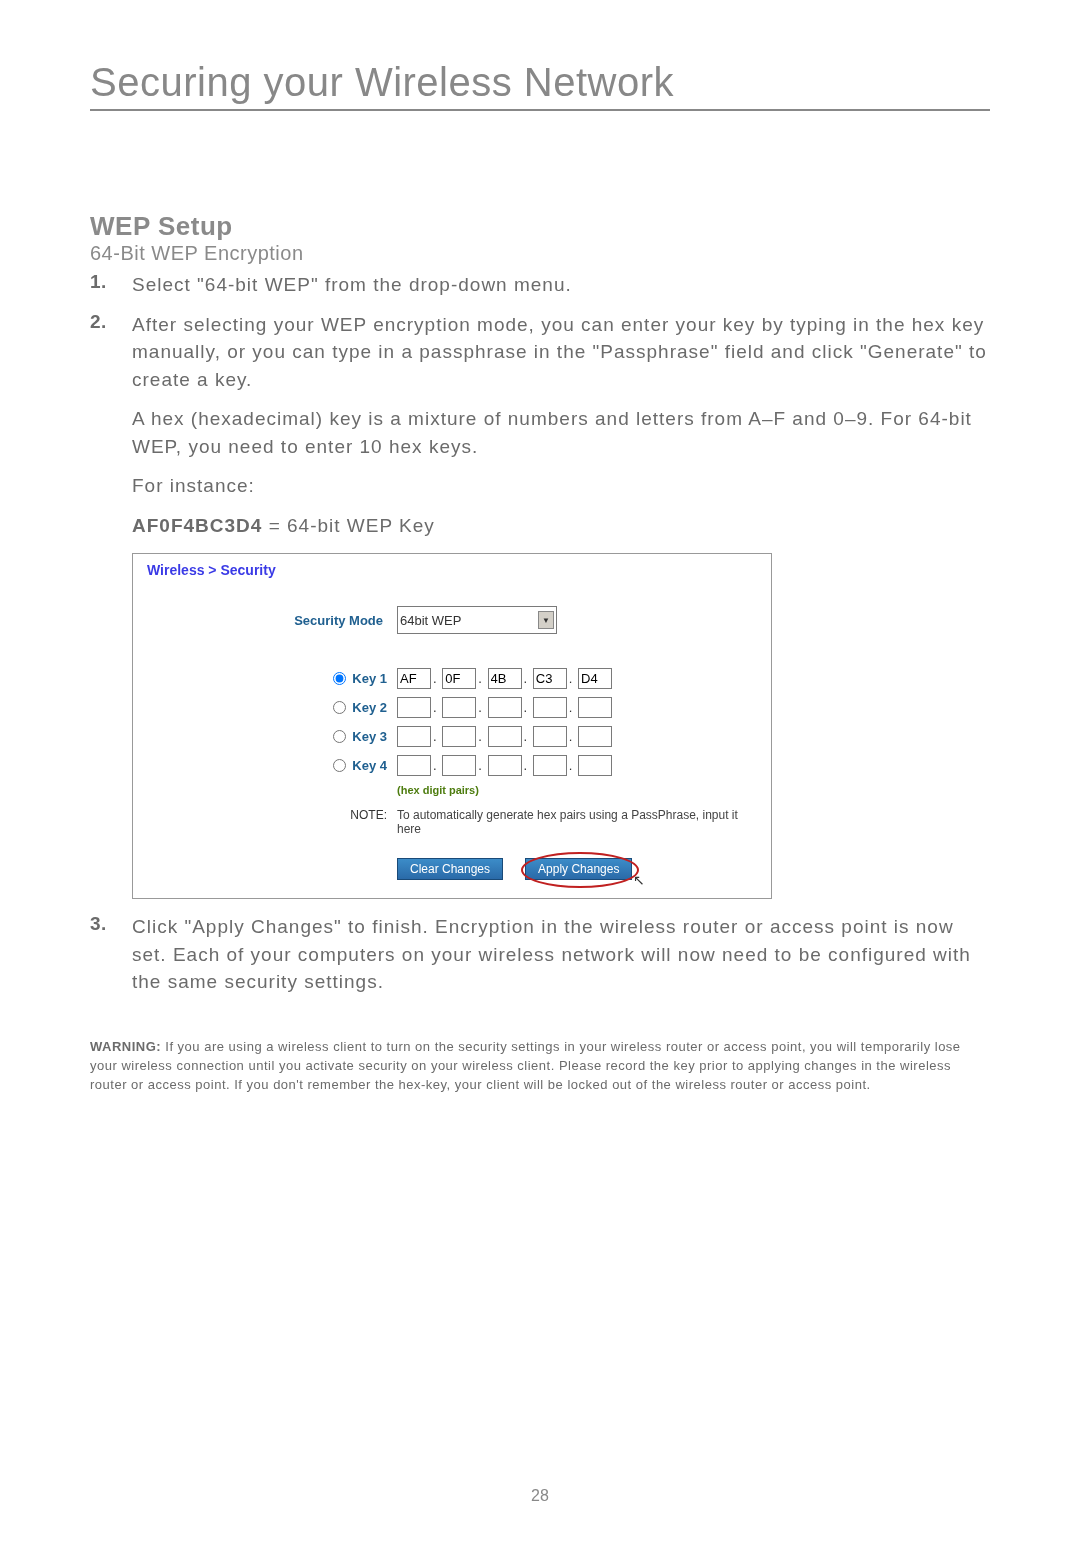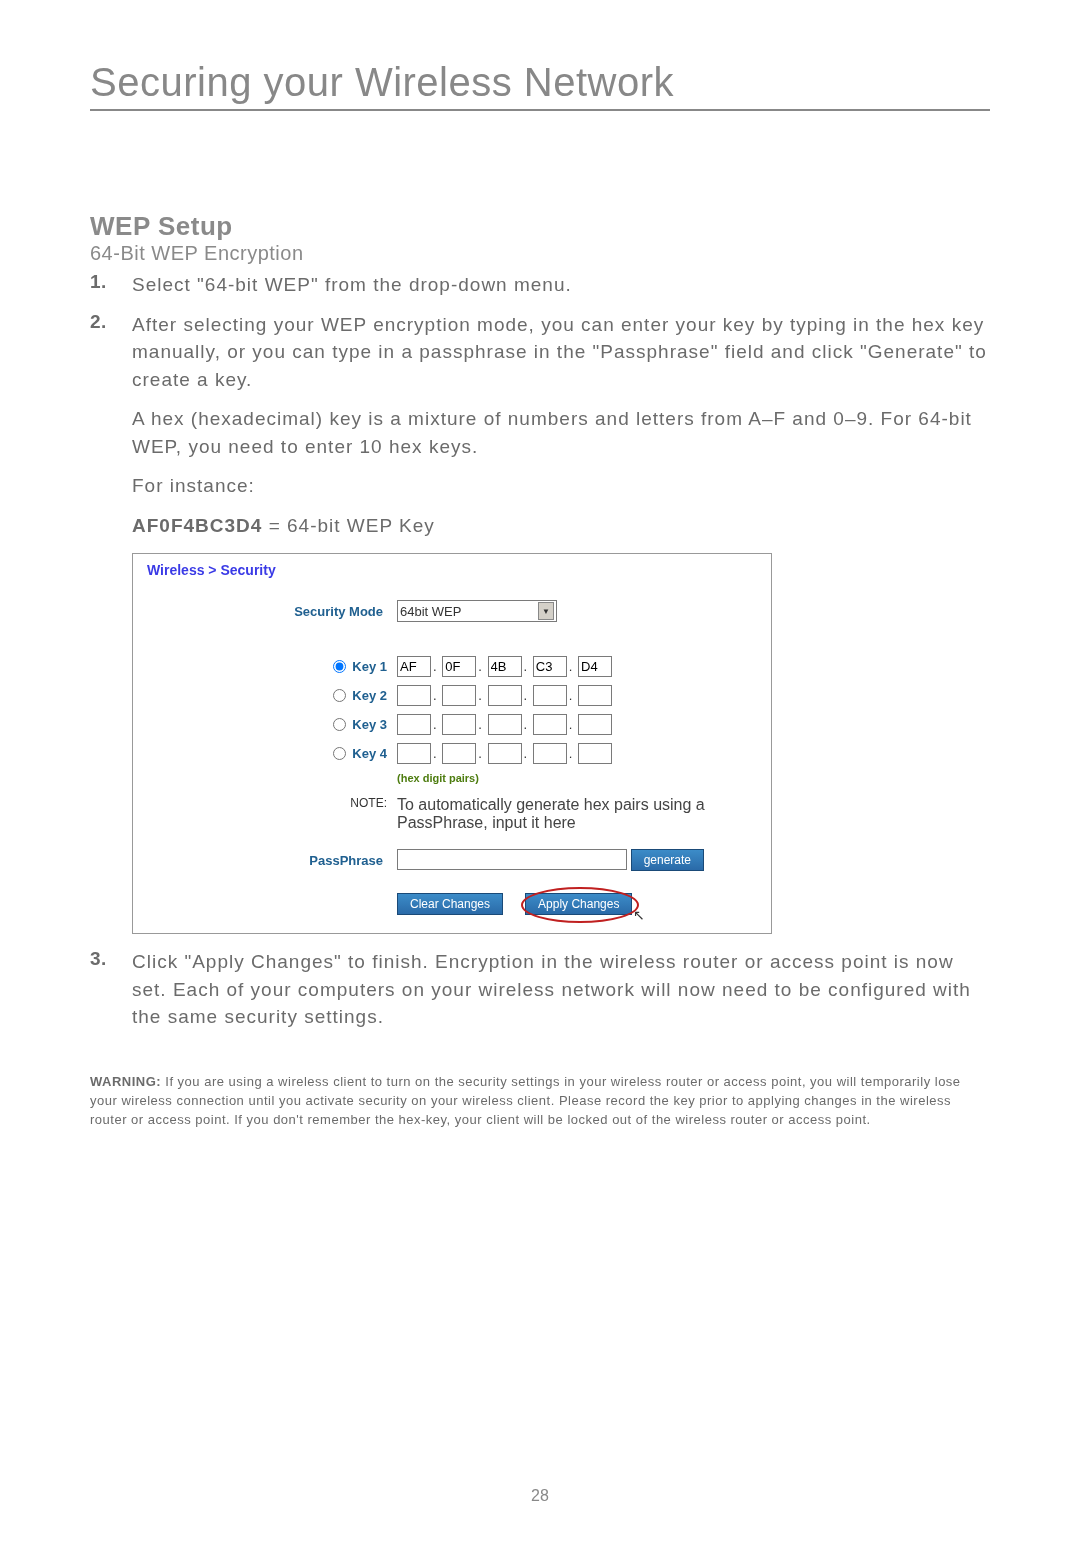--- a/index.html
+++ b/index.html
@@ -74,41 +74,41 @@
       font-family: Tahoma, Arial, sans-serif;
       font-size: 13px;
       color: #333;
       padding: 8px 14px 18px 14px;
       position: relative;
     }
     .sc-breadcrumb {
       color: #3a3ae6;
       font-weight: bold;
       font-size: 14px;
-      margin-bottom: 22px;
+      margin-bottom: 28px;
     }
     .sc-row {
       display: flex;
       align-items: center;
       margin-bottom: 8px;
       margin-top: 17px;
     }
     .sc-label-col {
       width: 250px;
       text-align: right;
       padding-right: 14px;
       color: #206090;
       font-weight: bold;
       font-size: 13px;
     }
     .sc-val-col { flex: 1; }
     .sc-select {
       border: 1px solid #7a7a7a;
       background: #fff;
-      height: 22px;
+      height: 28px;
       padding: 1px 2px;
       font-size: 13px;
       width: 160px;
       display: inline-flex;
       align-items: center;
       justify-content: space-between;
     }
     .sc-select .arrow {
       background: #d4d0c8;
       border: 1px solid #888;
@@ -163,21 +163,21 @@
     }
     .note-label {
       width: 250px;
       text-align: right;
       padding-right: 10px;
       font-size: 12px;
       color: #333;
     }
     .note-text {
       flex: 1;
-      font-size: 16px;
+      font-size: 12px;
       color: #444;
     }
     .passphrase-input {
       border: 1px solid #7a7a7a;
       width: 230px;
       height: 21px;
       font-size: 13px;
       padding: 1px 2px;
     }
     .btn {
@@ -325,27 +325,20 @@
     </div>
   </div>
 
   <div class="hex-note">(hex digit pairs)</div>
 
   <div class="note-row">
     <div class="note-label">NOTE:</div>
     <div class="note-text">To automatically generate hex pairs using a PassPhrase, input it here</div>
   </div>
 
-  <div class="sc-row">
-    <div class="sc-label-col">PassPhrase</div>
-    <div class="sc-val-col">
-      <input class="passphrase-input" style="">
-      <button class="btn">generate</button>
-    </div>
-  </div>
 
   <div class="btn-row">
     <button class="btn">Clear Changes</button>
     <button class="btn">Apply Changes</button>
     <div class="circle-highlight"></div>
     <div class="cursor-arrow">↖</div>
   </div>
 </div>
 
 <ol class="steps">

